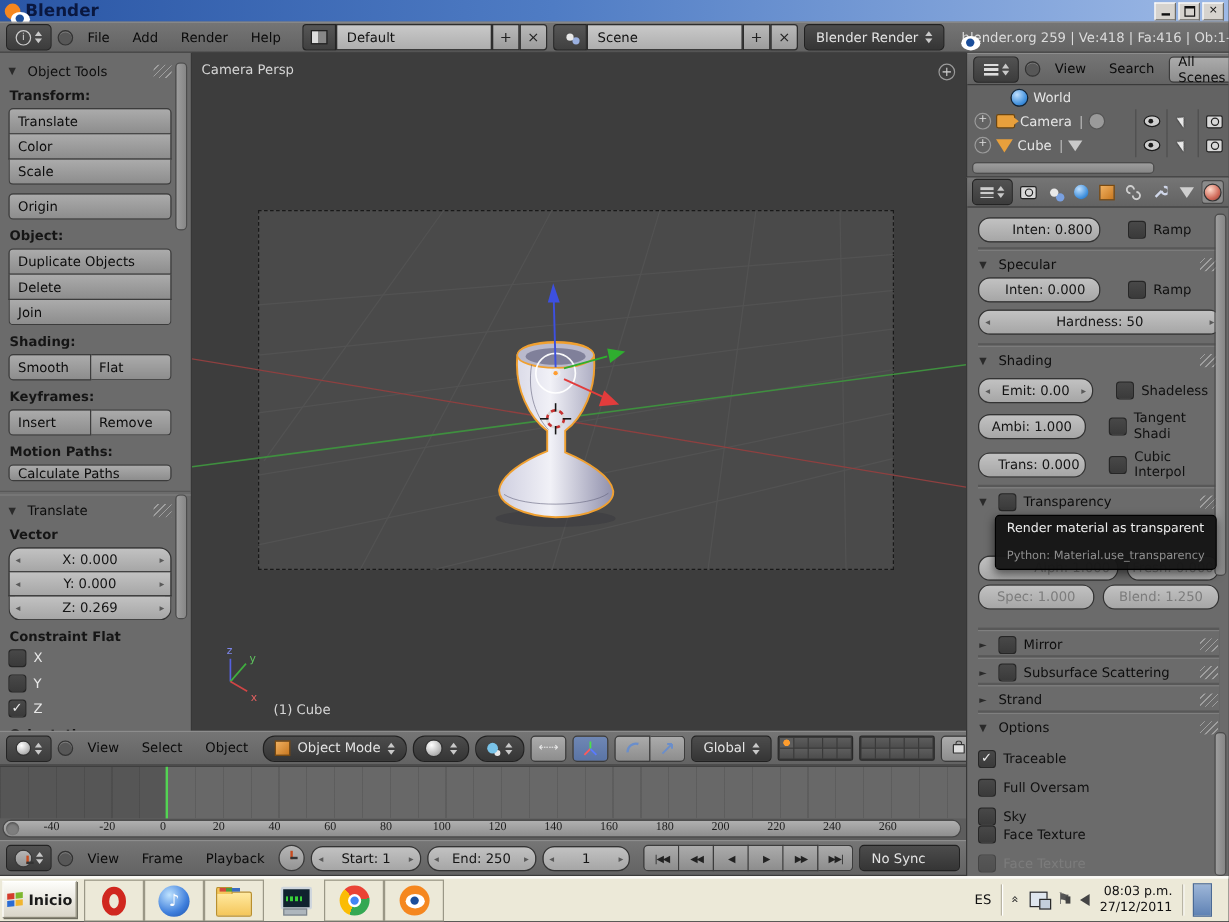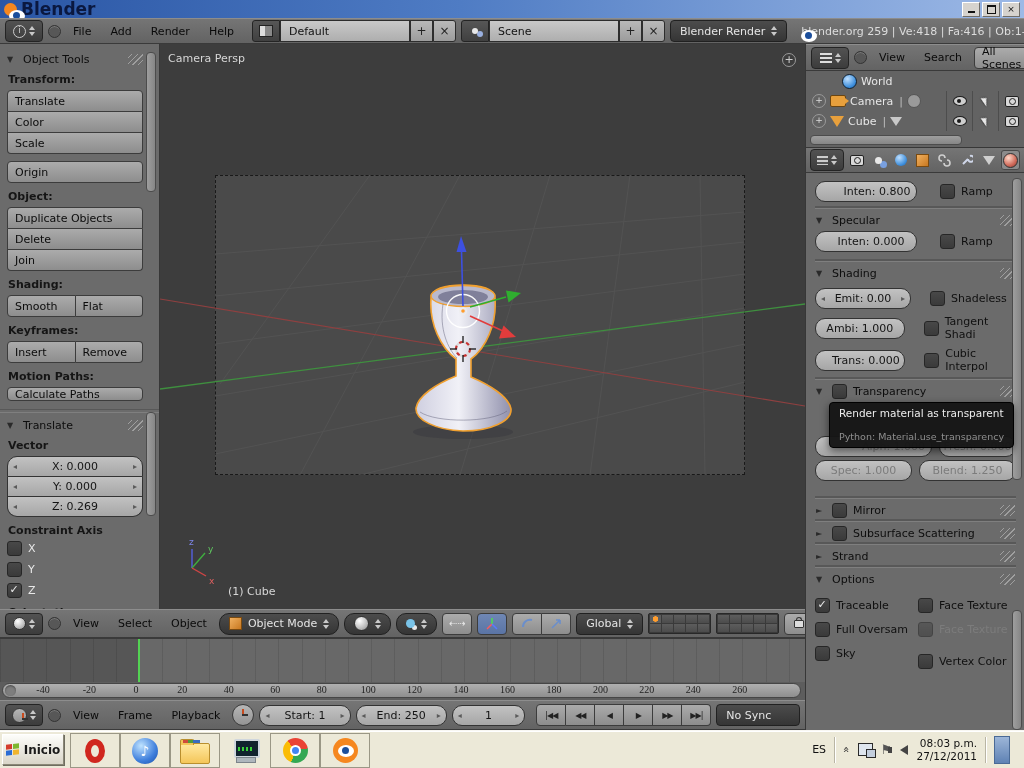--- a/index.html
+++ b/index.html
@@ -6,21 +6,21 @@
   #screen{position:relative;width:1024px;height:768px;overflow:hidden;
     font-family:"DejaVu Sans","Liberation Sans",sans-serif;font-size:11px;color:#111;
     background:#6e6e6e;user-select:none;}
   .r{position:absolute;box-sizing:border-box;}
   .flex{display:flex;align-items:center;}
 
   
   #titlebar{left:0;top:0;width:1024px;height:18px;
     background:linear-gradient(90deg,#2a56a5 0%,#4f7cc4 45%,#9db9e6 100%);
     display:flex;align-items:center;padding:0 4px;gap:4px;}
-  #titlebar .ttl{color:#0a1840;font-weight:bold;font-size:17px;}
+  #titlebar .ttl{color:#0a1840;font-weight:bold;font-size:14px;}
   .wbtn{width:16px;height:13px;background:#d6d3ce;border:1px solid #fff;
     border-right-color:#6f6d68;border-bottom-color:#6f6d68;display:flex;align-items:center;
     justify-content:center;font-size:9px;color:#111;line-height:1;}
   .wbtn .minbar{width:7px;height:2px;background:#111;margin-top:6px;}
   .wbtn .rest{width:7px;height:6px;border:1px solid #111;border-top-width:2px;}
 
   
   .bhdr{background:linear-gradient(#757575,#636363);border-top:1px solid #8d8d8d;
     border-bottom:1px solid #3a3a3a;display:flex;align-items:center;gap:5px;padding:0 5px;}
   .menu{color:#0a0a0a;padding:0 7px;cursor:pointer;white-space:nowrap;}
@@ -306,21 +306,21 @@
       <div class="num" style="border-radius:10px 10px 0 0;">
           <span>X: 0.000</span>
         </div>
       <div class="num" style="border-radius:0;border-top:none;">
           <span>Y: 0.000</span>
         </div>
       <div class="num" style="border-radius:0 0 10px 10px;border-top:none;">
           <span>Z: 0.269</span>
         </div>
     </div>
-    <div class="lab">Constraint Axis</div>
+    <div class="lab">Constraint Flat</div>
     <div class="cbrow" style="margin:3px 0 6px;color:#e8e8e8;">
       <span class="cb"></span>
         <span>X</span>
     </div>
     <div class="cbrow" style="margin-bottom:6px;color:#e8e8e8;">
       <span class="cb"></span>
         <span>Y</span>
     </div>
     <div class="cbrow" style="margin-bottom:8px;color:#e8e8e8;">
       <span class="cb on"></span>
@@ -686,20 +686,23 @@
       <div class="prow">
         <div class="num noarrow" style="width:100px;">
           <span class="sfill" style="left:0;width:10%;"></span>
           <span>Inten: 0.000</span>
         </div>
         <span style="margin-left:16px;" class="cbrow">
           <span class="cb"></span>
           <span>Ramp</span>
         </span>
       </div>
+      <div class="num" style="width:100%;">
+          <span>Hardness: 50</span>
+        </div>
 
       <div class="secthead" style="margin-top:9px;">
         <span class="tri">▼</span>
         <span>Shading</span>
         <span class="grip"></span>
       </div>
       <div class="prow" style="margin-top:4px;">
         <div class="num" style="width:94px;">
             <span>Emit: 0.00</span>
           </div>
@@ -772,21 +775,21 @@
       <div class="secthead">
         <span class="tri">►</span>
         <span>Strand</span>
         <span class="grip"></span>
       </div>
       <div class="secthead">
         <span class="tri">▼</span>
         <span>Options</span>
         <span class="grip"></span>
       </div>
-      <div style="display:flex;margin-top:8px;">
+      <div style="display:flex;margin-top:8px;flex-direction:column;">
         <div style="flex:1.05;display:flex;flex-direction:column;gap:9px;">
           <span class="cbrow">
               <span class="cb on"></span>
               <span>Traceable</span>
             </span>
           <span class="cbrow">
               <span class="cb"></span>
               <span>Full Oversam</span>
             </span>
           <span class="cbrow">

